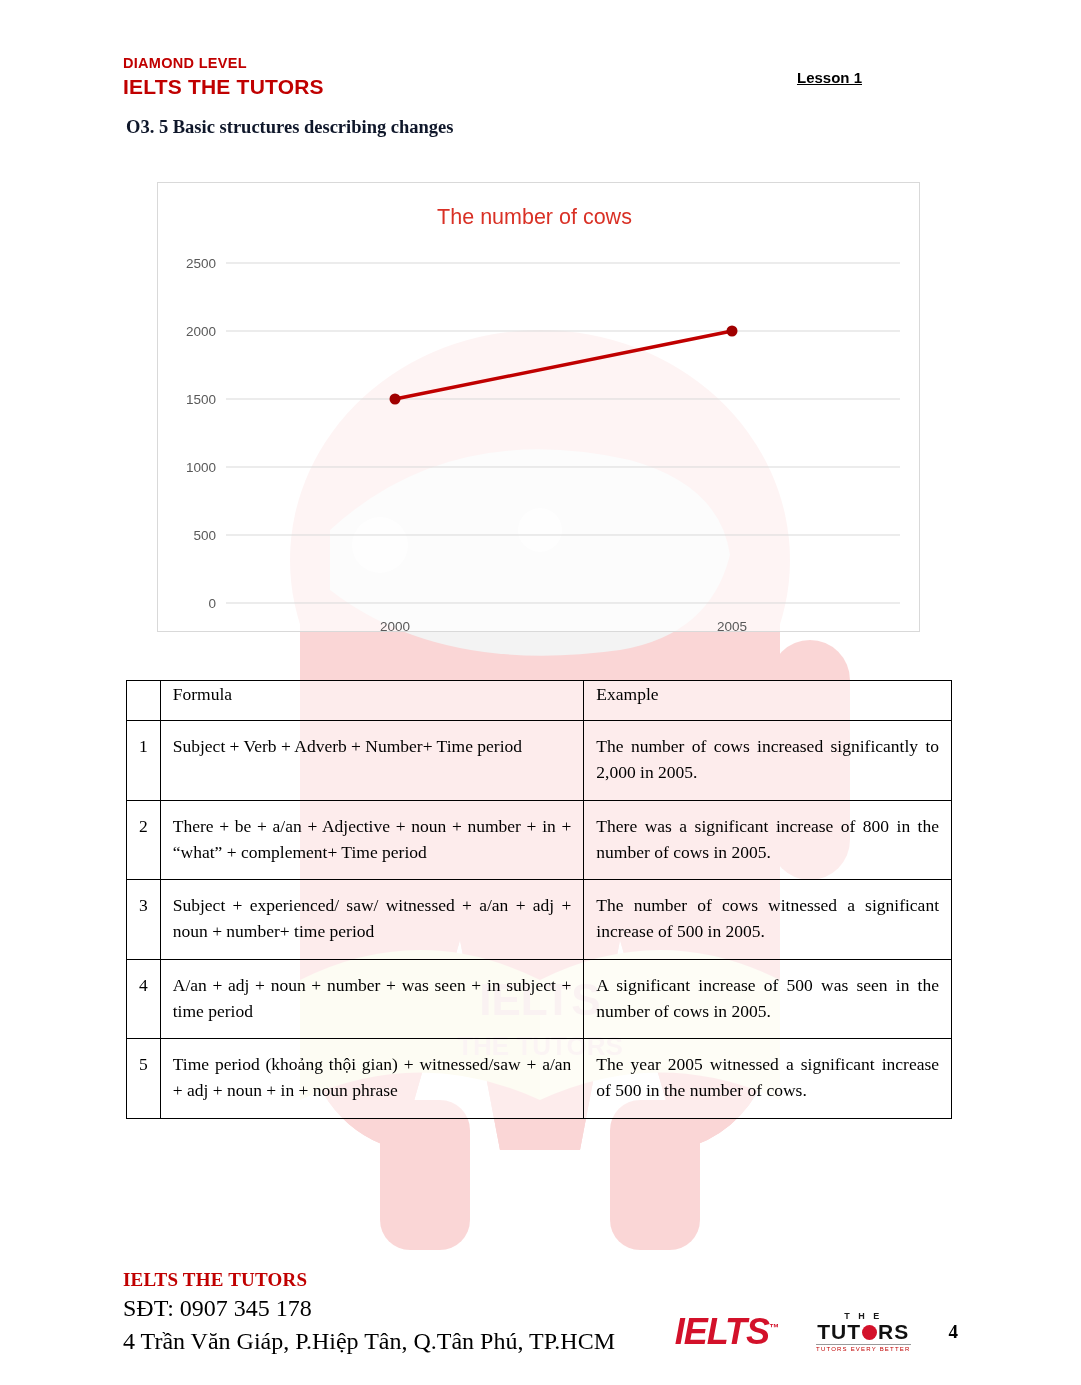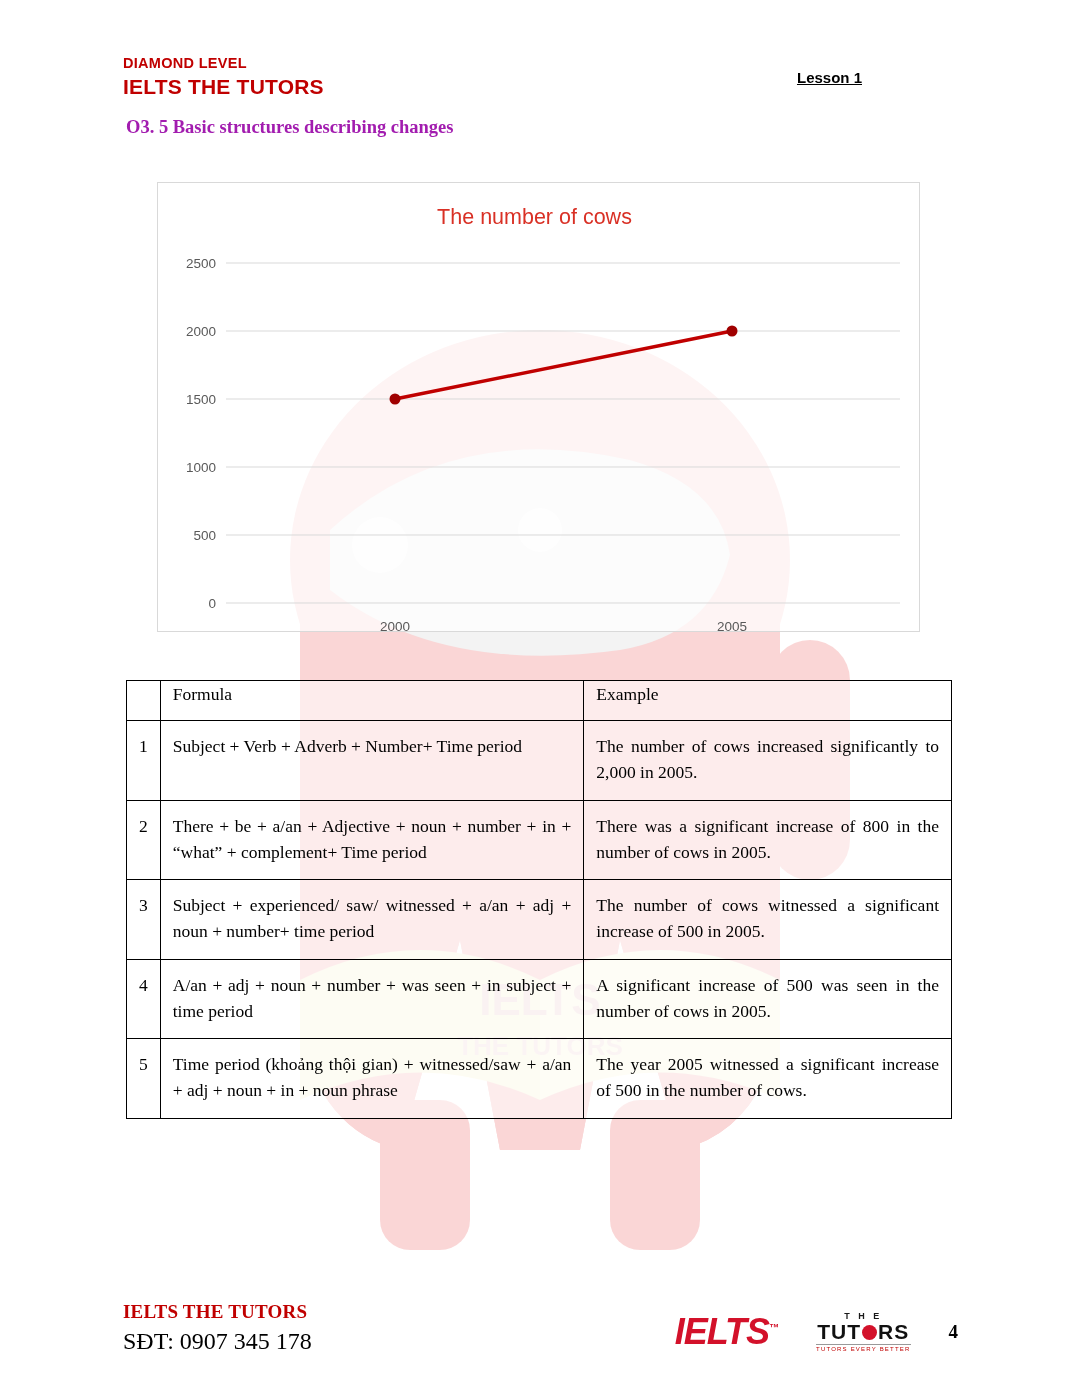--- a/index.html
+++ b/index.html
@@ -57,21 +57,21 @@
     font-size: 15px;
     color: #000;
     margin-top: 14px;
     text-decoration: underline;
   }
 
   .section-title {
     font-family: "Liberation Serif", serif;
     font-weight: bold;
     font-size: 18.5px;
-    color: #a21caf;
+    color: #0f172a;
     margin-top: 18px;
     margin-left: 3px;
   }
 
   
   .chart-wrap {
     margin-top: 44px;
     margin-left: 34px;
     width: 763px;
     height: 450px;
@@ -320,20 +320,21 @@
       </tr>
     </tbody>
   </table>
 
 </div>
 
 <div class="footer">
   <div class="footer-left">
     <div class="footer-brand">IELTS THE TUTORS</div>
     <div class="footer-line">SĐT: 0907 345 178</div>
+    <div class="footer-line">4 Trần Văn Giáp, P.Hiệp Tân, Q.Tân Phú, TP.HCM</div>
   </div>
   <div class="footer-right">
     <div class="ielts-logo">
       <span>IELTS</span><sup>™</sup>
     </div>
     <div class="tutors-logo">
       <div class="tutors-the">T H E</div>
       <div class="tutors-main">
         <span>TUT</span>
         <span class="tutors-dot"></span>

